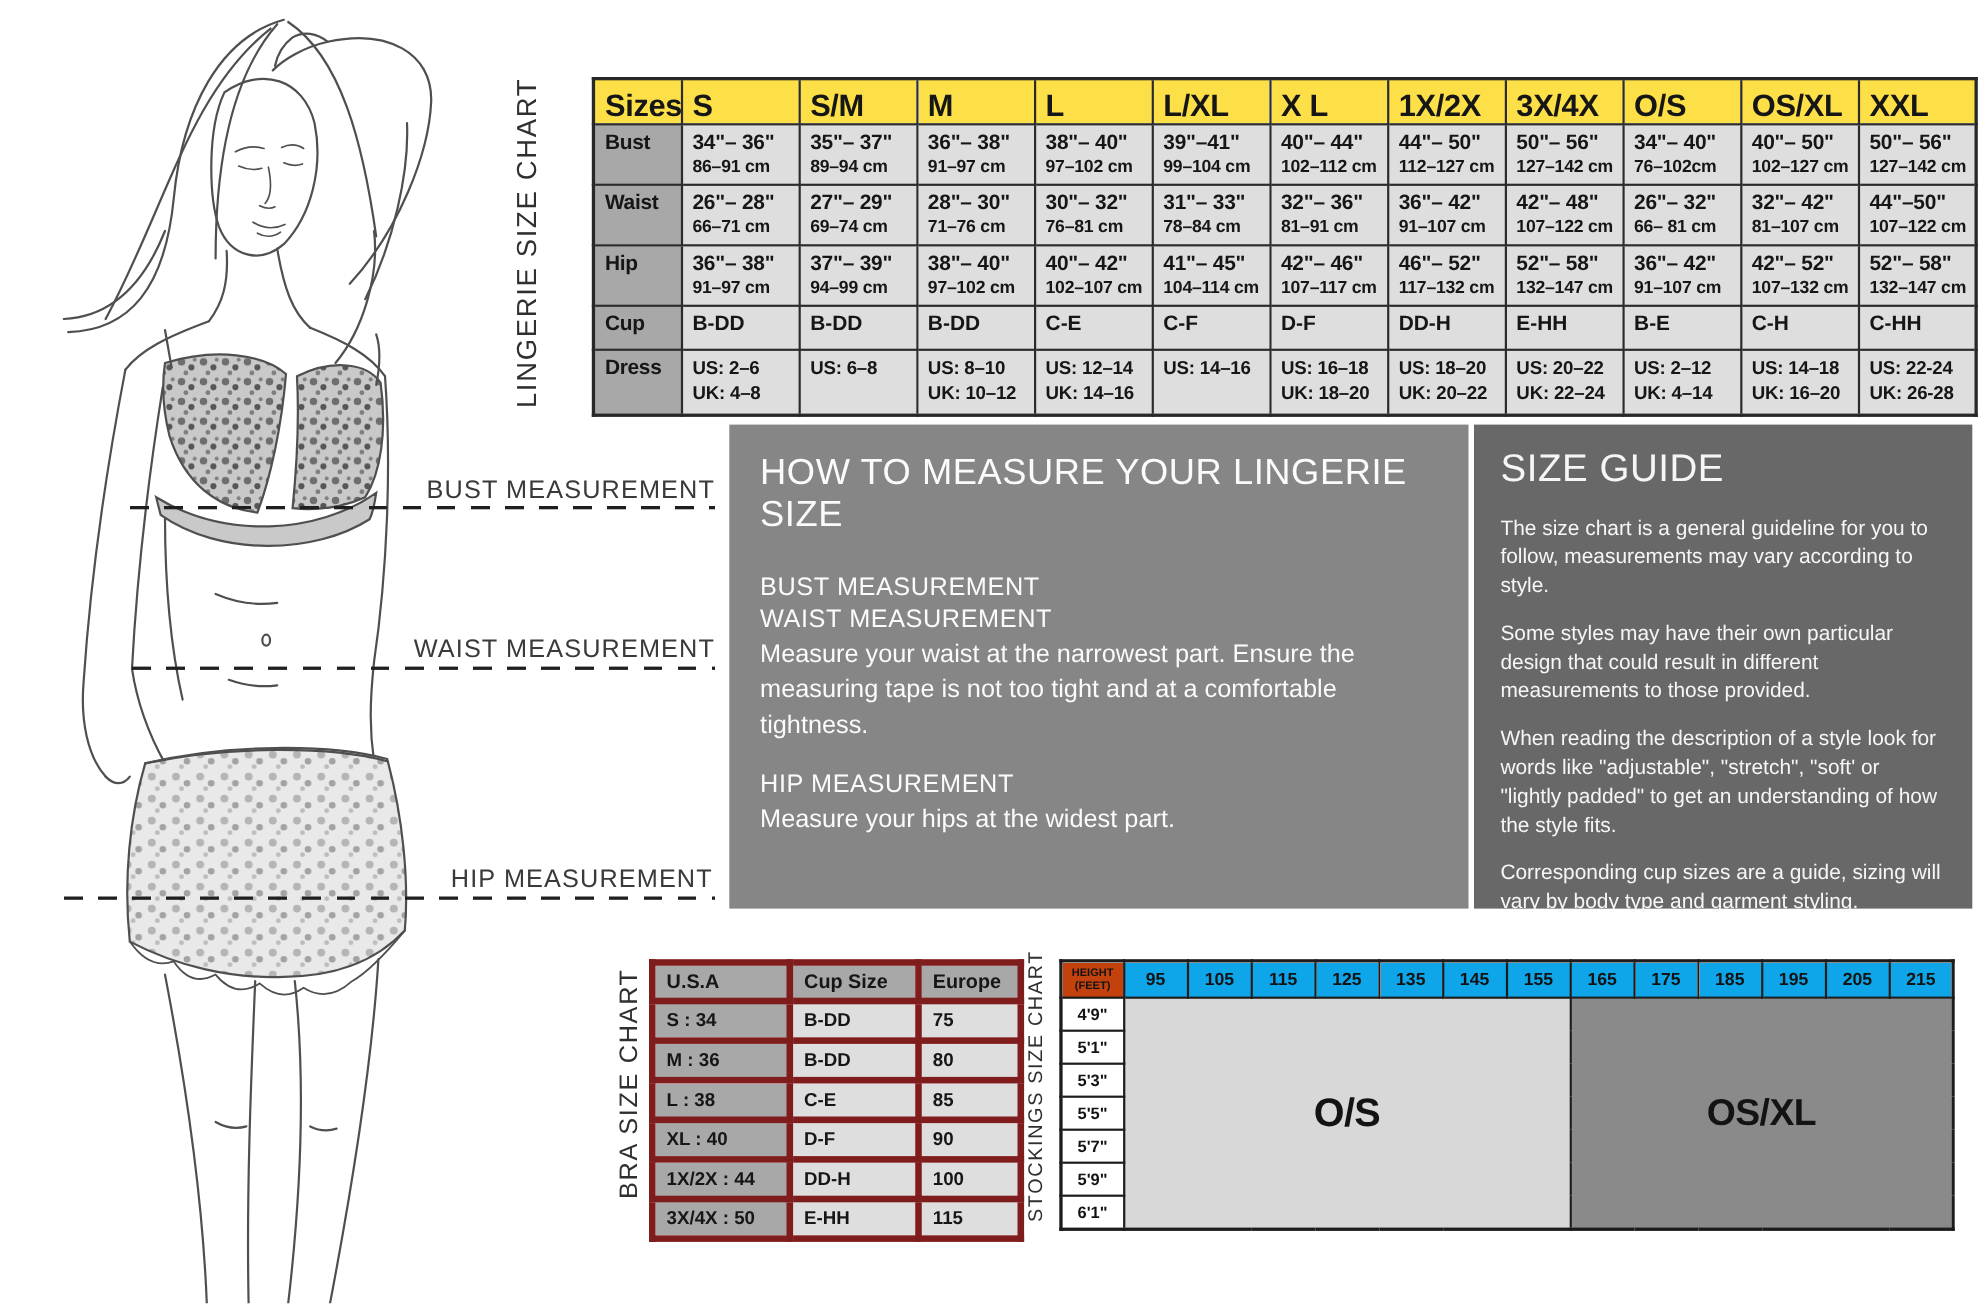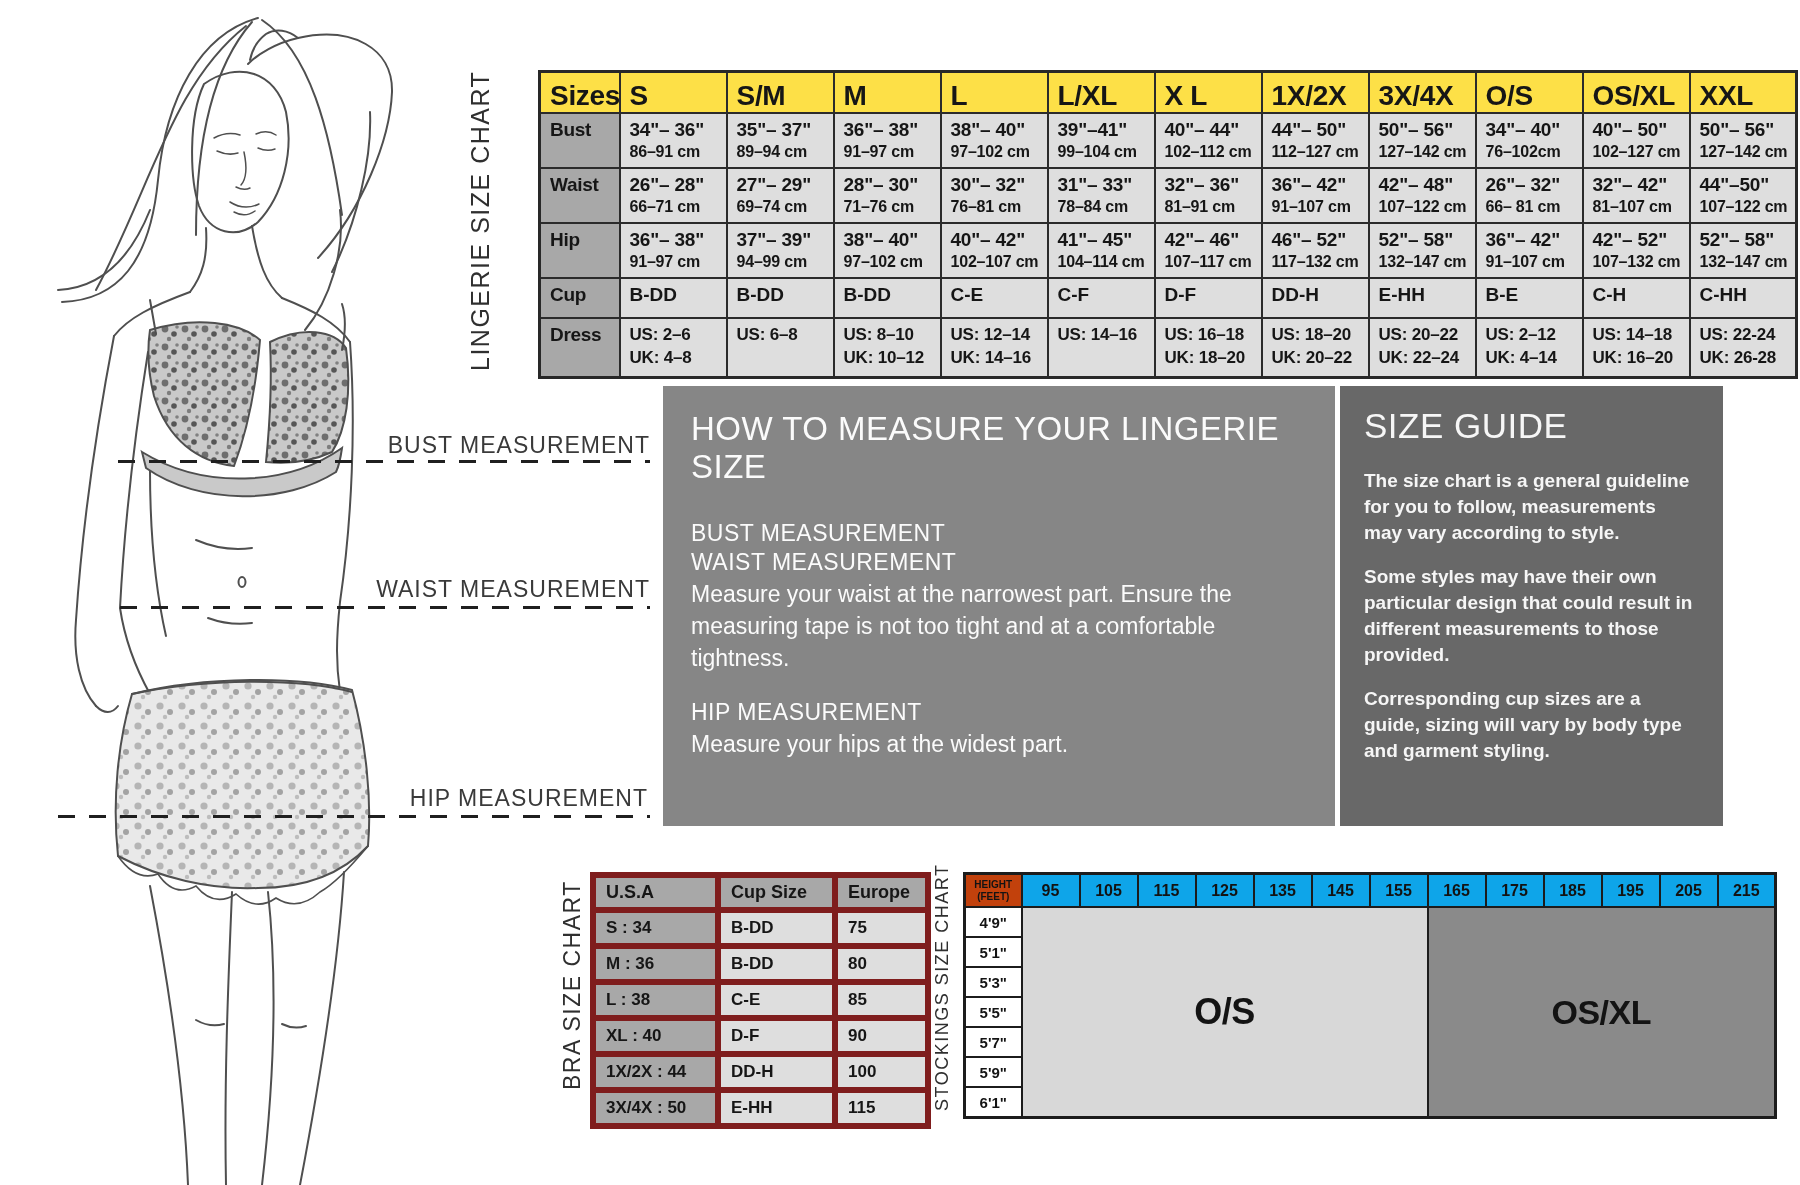--- a/index.html
+++ b/index.html
@@ -27,24 +27,24 @@
   .lin .cu{display:block;font-weight:bold;font-size:19px;}
   .lin .dr{display:block;font-weight:bold;font-size:17px;letter-spacing:-0.2px;line-height:1.35;}
 
   
   .measurebox{position:absolute;left:663px;top:386px;width:672px;height:440px;background:#868686;
               box-sizing:border-box;padding:24px 28px;color:#fbfbfb;}
   .measurebox h1{margin:0 0 34px 0;font-size:33px;font-weight:300;letter-spacing:0.5px;}
   .measurebox h2{margin:0 0 2px 0;font-size:23px;font-weight:300;letter-spacing:0.5px;}
   .measurebox p{margin:0 0 24px 0;font-size:23px;font-weight:300;line-height:1.4;}
 
-  .sizeguide{position:absolute;left:1340px;top:386px;width:383px;height:440px;background:#686868;
+  .sizeguide{position:absolute;left:1340px;top:386px;width:453px;height:440px;background:#686868;
              box-sizing:border-box;padding:20px 24px;color:#f6f6f6;}
   .sizeguide h1{margin:0 0 22px 0;font-size:35px;font-weight:300;letter-spacing:0.5px;}
-  .sizeguide p{margin:0 0 17px 0;font-size:19px;font-weight:700;line-height:1.38;}
+  .sizeguide p{margin:0 0 17px 0;font-size:19px;font-weight:400;line-height:1.38;}
 
   
   .bra{position:absolute;left:590px;top:872px;border-collapse:collapse;table-layout:fixed;
        width:335px;border:3px solid #282828;}
   .bra td{border:6px solid #7f1d1d;font-weight:bold;color:#161616;padding:0 0 0 10px;
           vertical-align:middle;overflow:hidden;}
   .bra .h{background:#a8a8a8;font-size:18px;height:29px;}
   .bra .l{background:#a8a8a8;font-size:17px;height:30px;}
   .bra .d{background:#dedede;font-size:17px;}
 
@@ -416,20 +416,21 @@
     <h2>WAIST MEASUREMENT</h2>
     <p>Measure your waist at the narrowest part. Ensure the measuring tape is not too tight and at a comfortable tightness.</p>
     <h2>HIP MEASUREMENT</h2>
     <p>Measure your hips at the widest part.</p>
   </div>
 
   <div class="sizeguide">
     <h1>SIZE GUIDE</h1>
     <p>The size chart is a general guideline for you to follow, measurements may vary according to style.</p>
     <p>Some styles may have their own particular design that could result in different measurements to those provided.</p>
+    <p>When reading the description of a style look for words like "adjustable", "stretch", "soft' or "lightly padded" to get an understanding of how the style fits.</p>
     <p>Corresponding cup sizes are a guide, sizing will vary by body type and garment styling.</p>
   </div>
 
   <div class="vlabel" style="left:552px;top:872px;height:226px;width:40px;font-size:23px;">BRA SIZE CHART</div>
   <table class="bra">
     <colgroup>
         <col style="width:125px">
         <col style="width:117px">
         <col style="width:93px">
       </colgroup>

